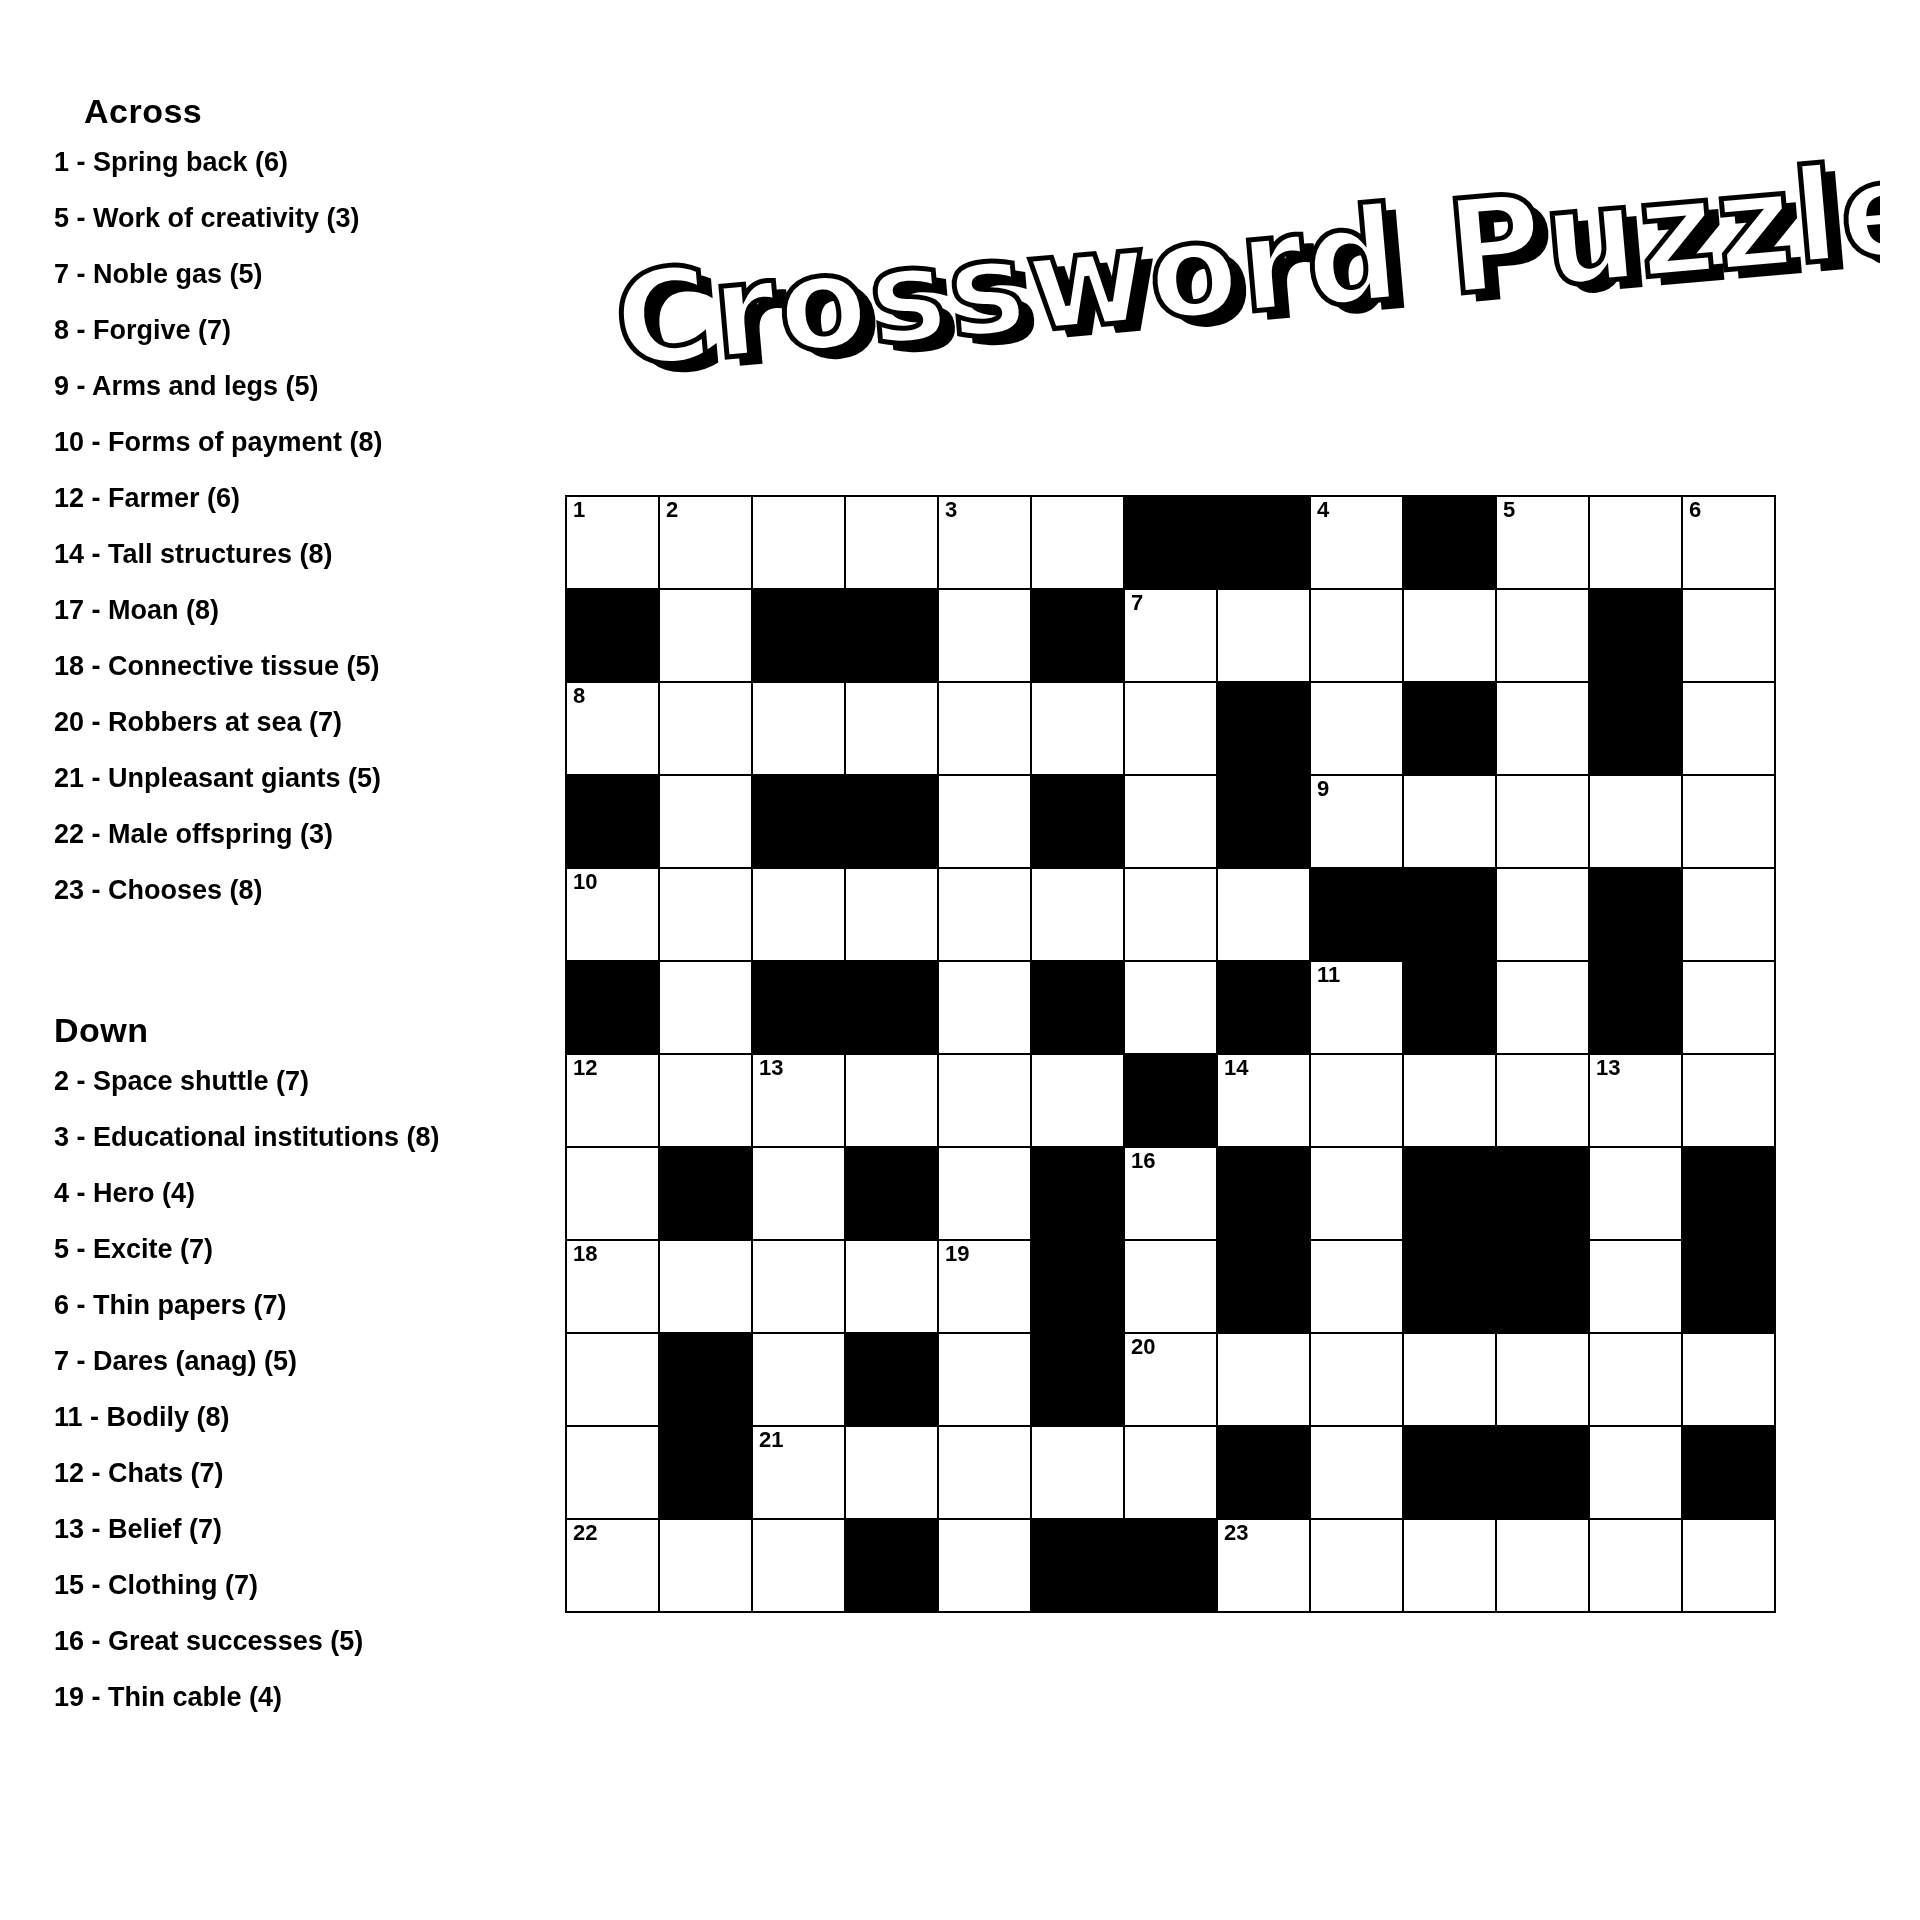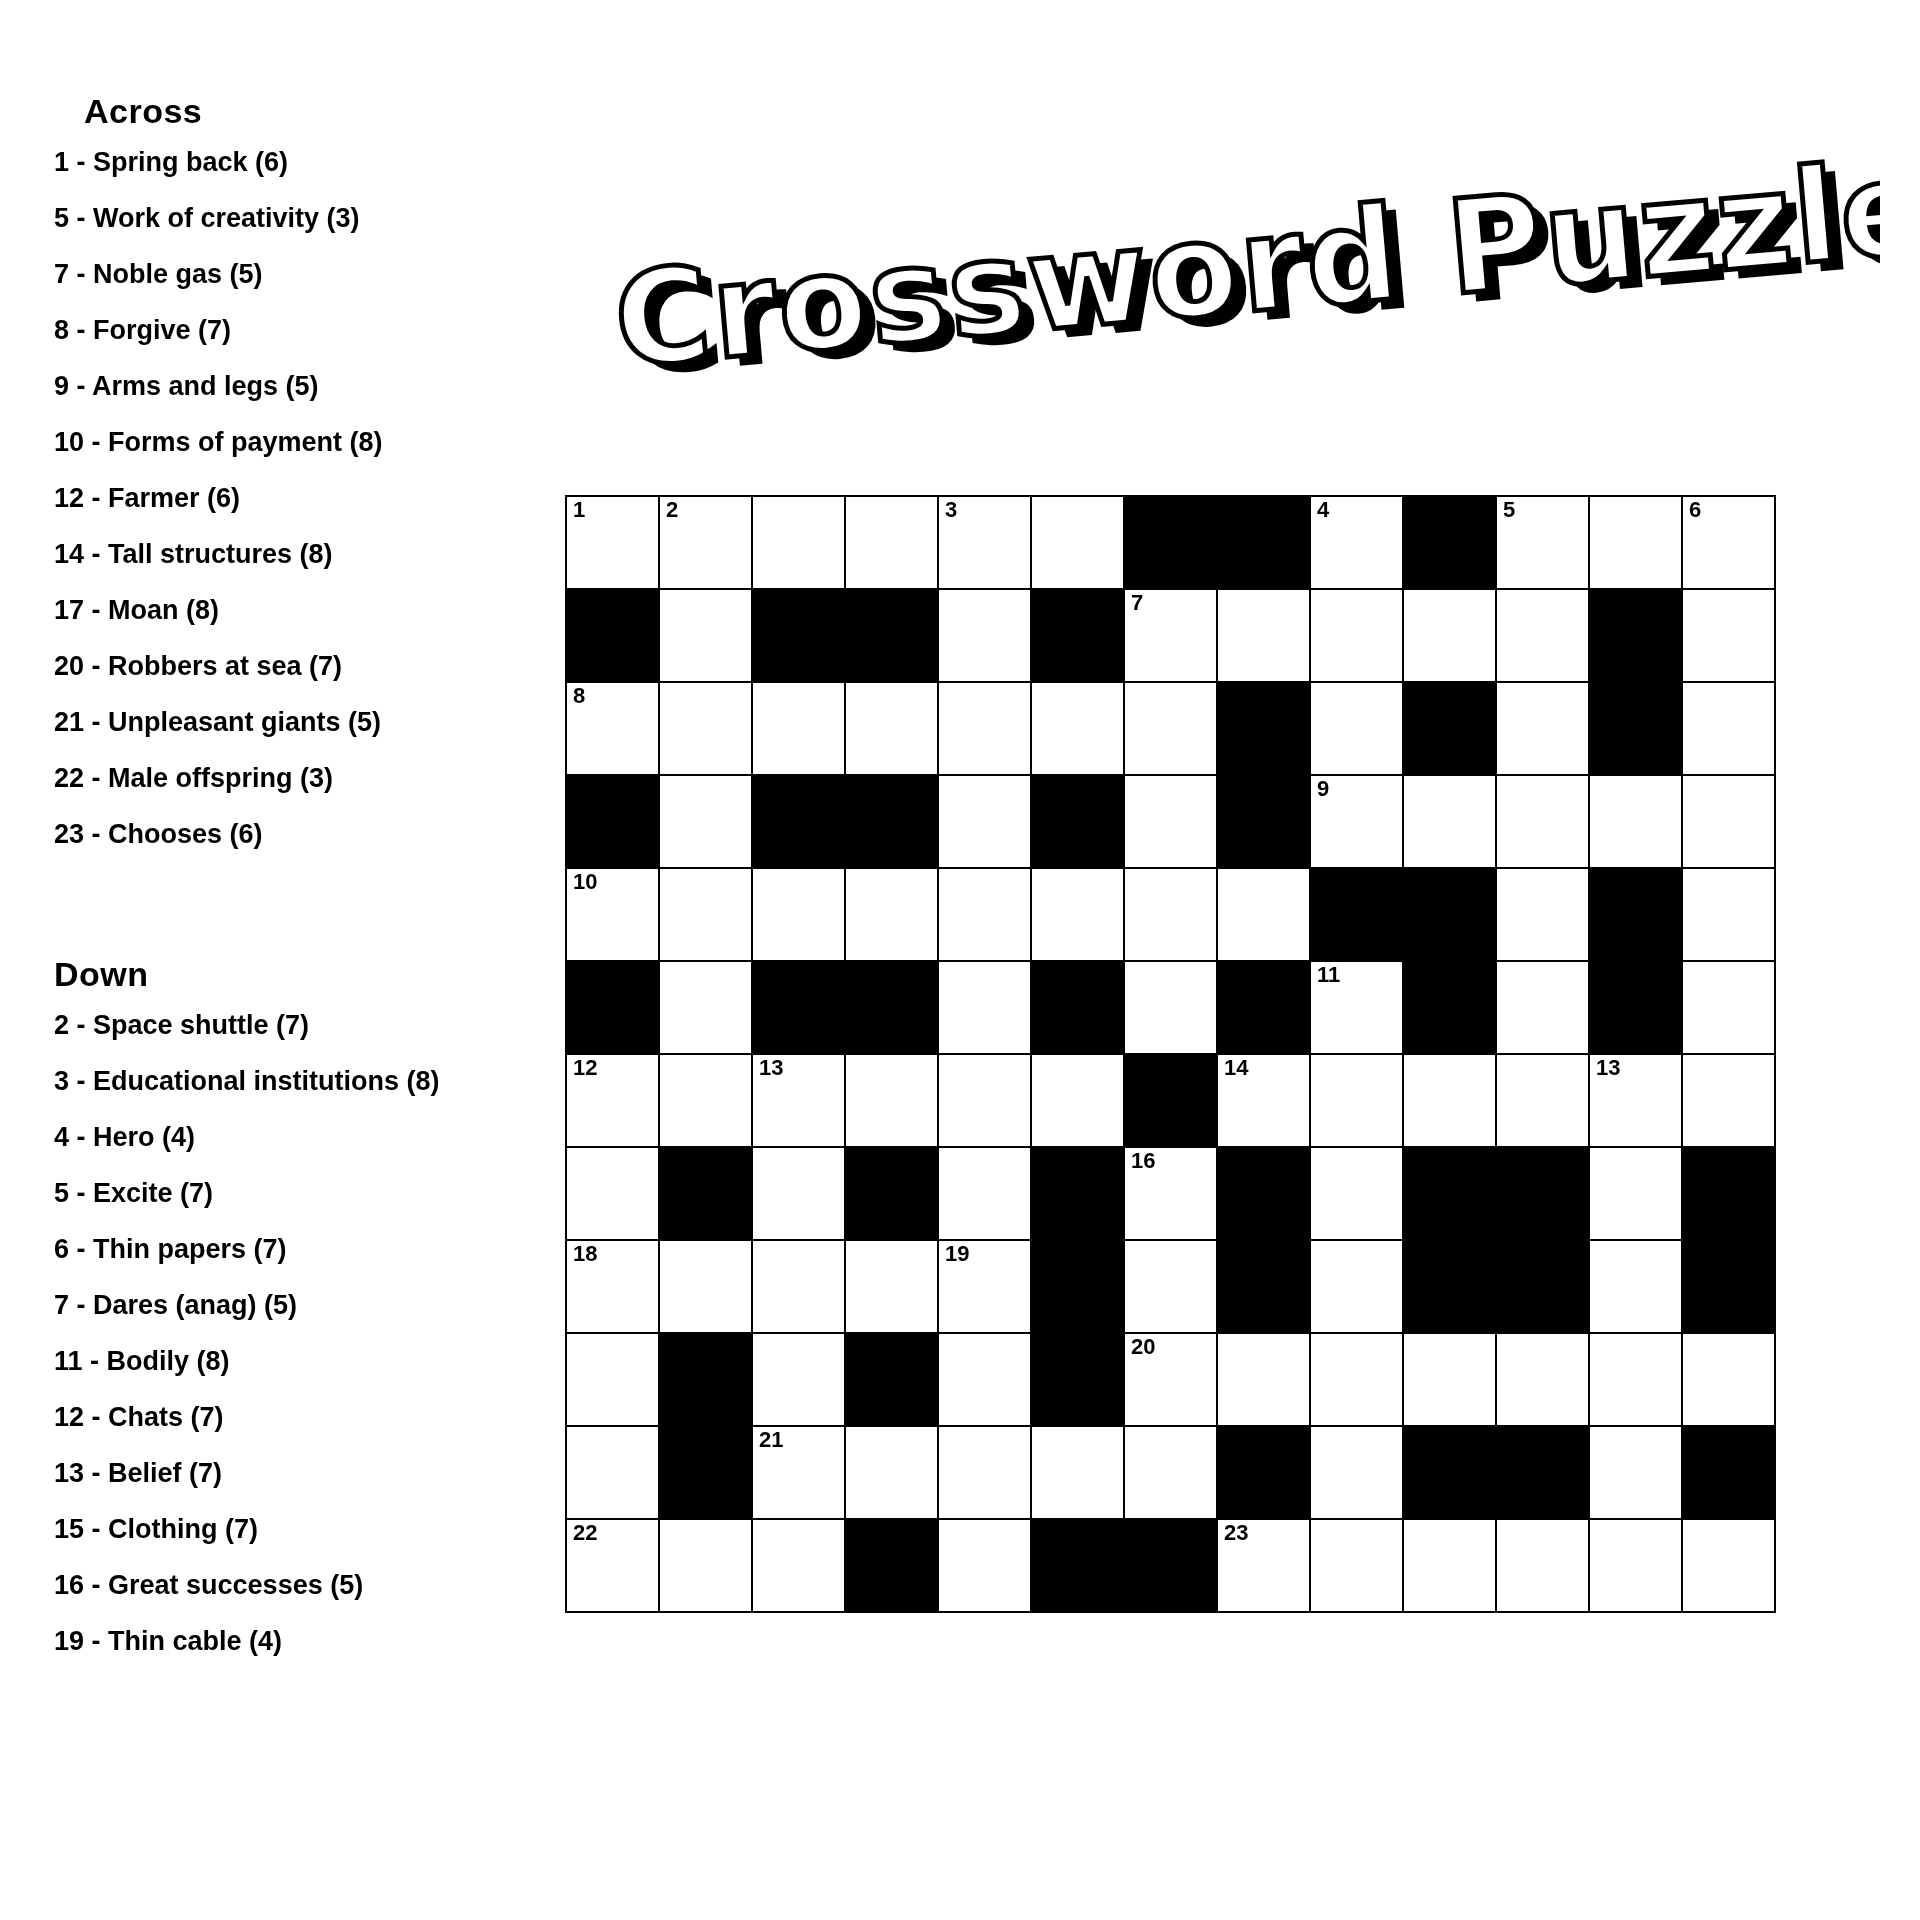--- a/index.html
+++ b/index.html
@@ -111,24 +111,25 @@
     <ul class="clue-list">
       <li class="clue-item">1 - Spring back (6)</li>
       <li class="clue-item">5 - Work of creativity (3)</li>
       <li class="clue-item">7 - Noble gas (5)</li>
       <li class="clue-item">8 - Forgive (7)</li>
       <li class="clue-item">9 - Arms and legs (5)</li>
       <li class="clue-item">10 - Forms of payment (8)</li>
       <li class="clue-item">12 - Farmer (6)</li>
       <li class="clue-item">14 - Tall structures (8)</li>
       <li class="clue-item">17 - Moan (8)</li>
+      <li class="clue-item">18 - Connective tissue (5)</li>
       <li class="clue-item">20 - Robbers at sea (7)</li>
       <li class="clue-item">21 - Unpleasant giants (5)</li>
       <li class="clue-item">22 - Male offspring (3)</li>
-      <li class="clue-item">23 - Chooses (6)</li>
+      <li class="clue-item">23 - Chooses (8)</li>
     </ul>
   </div>
 
   <div class="down-block">
     <h2 class="clues-heading">Down</h2>
     <ul class="clue-list">
       <li class="clue-item">2 - Space shuttle (7)</li>
       <li class="clue-item">3 - Educational institutions (8)</li>
       <li class="clue-item">4 - Hero (4)</li>
       <li class="clue-item">5 - Excite (7)</li>

